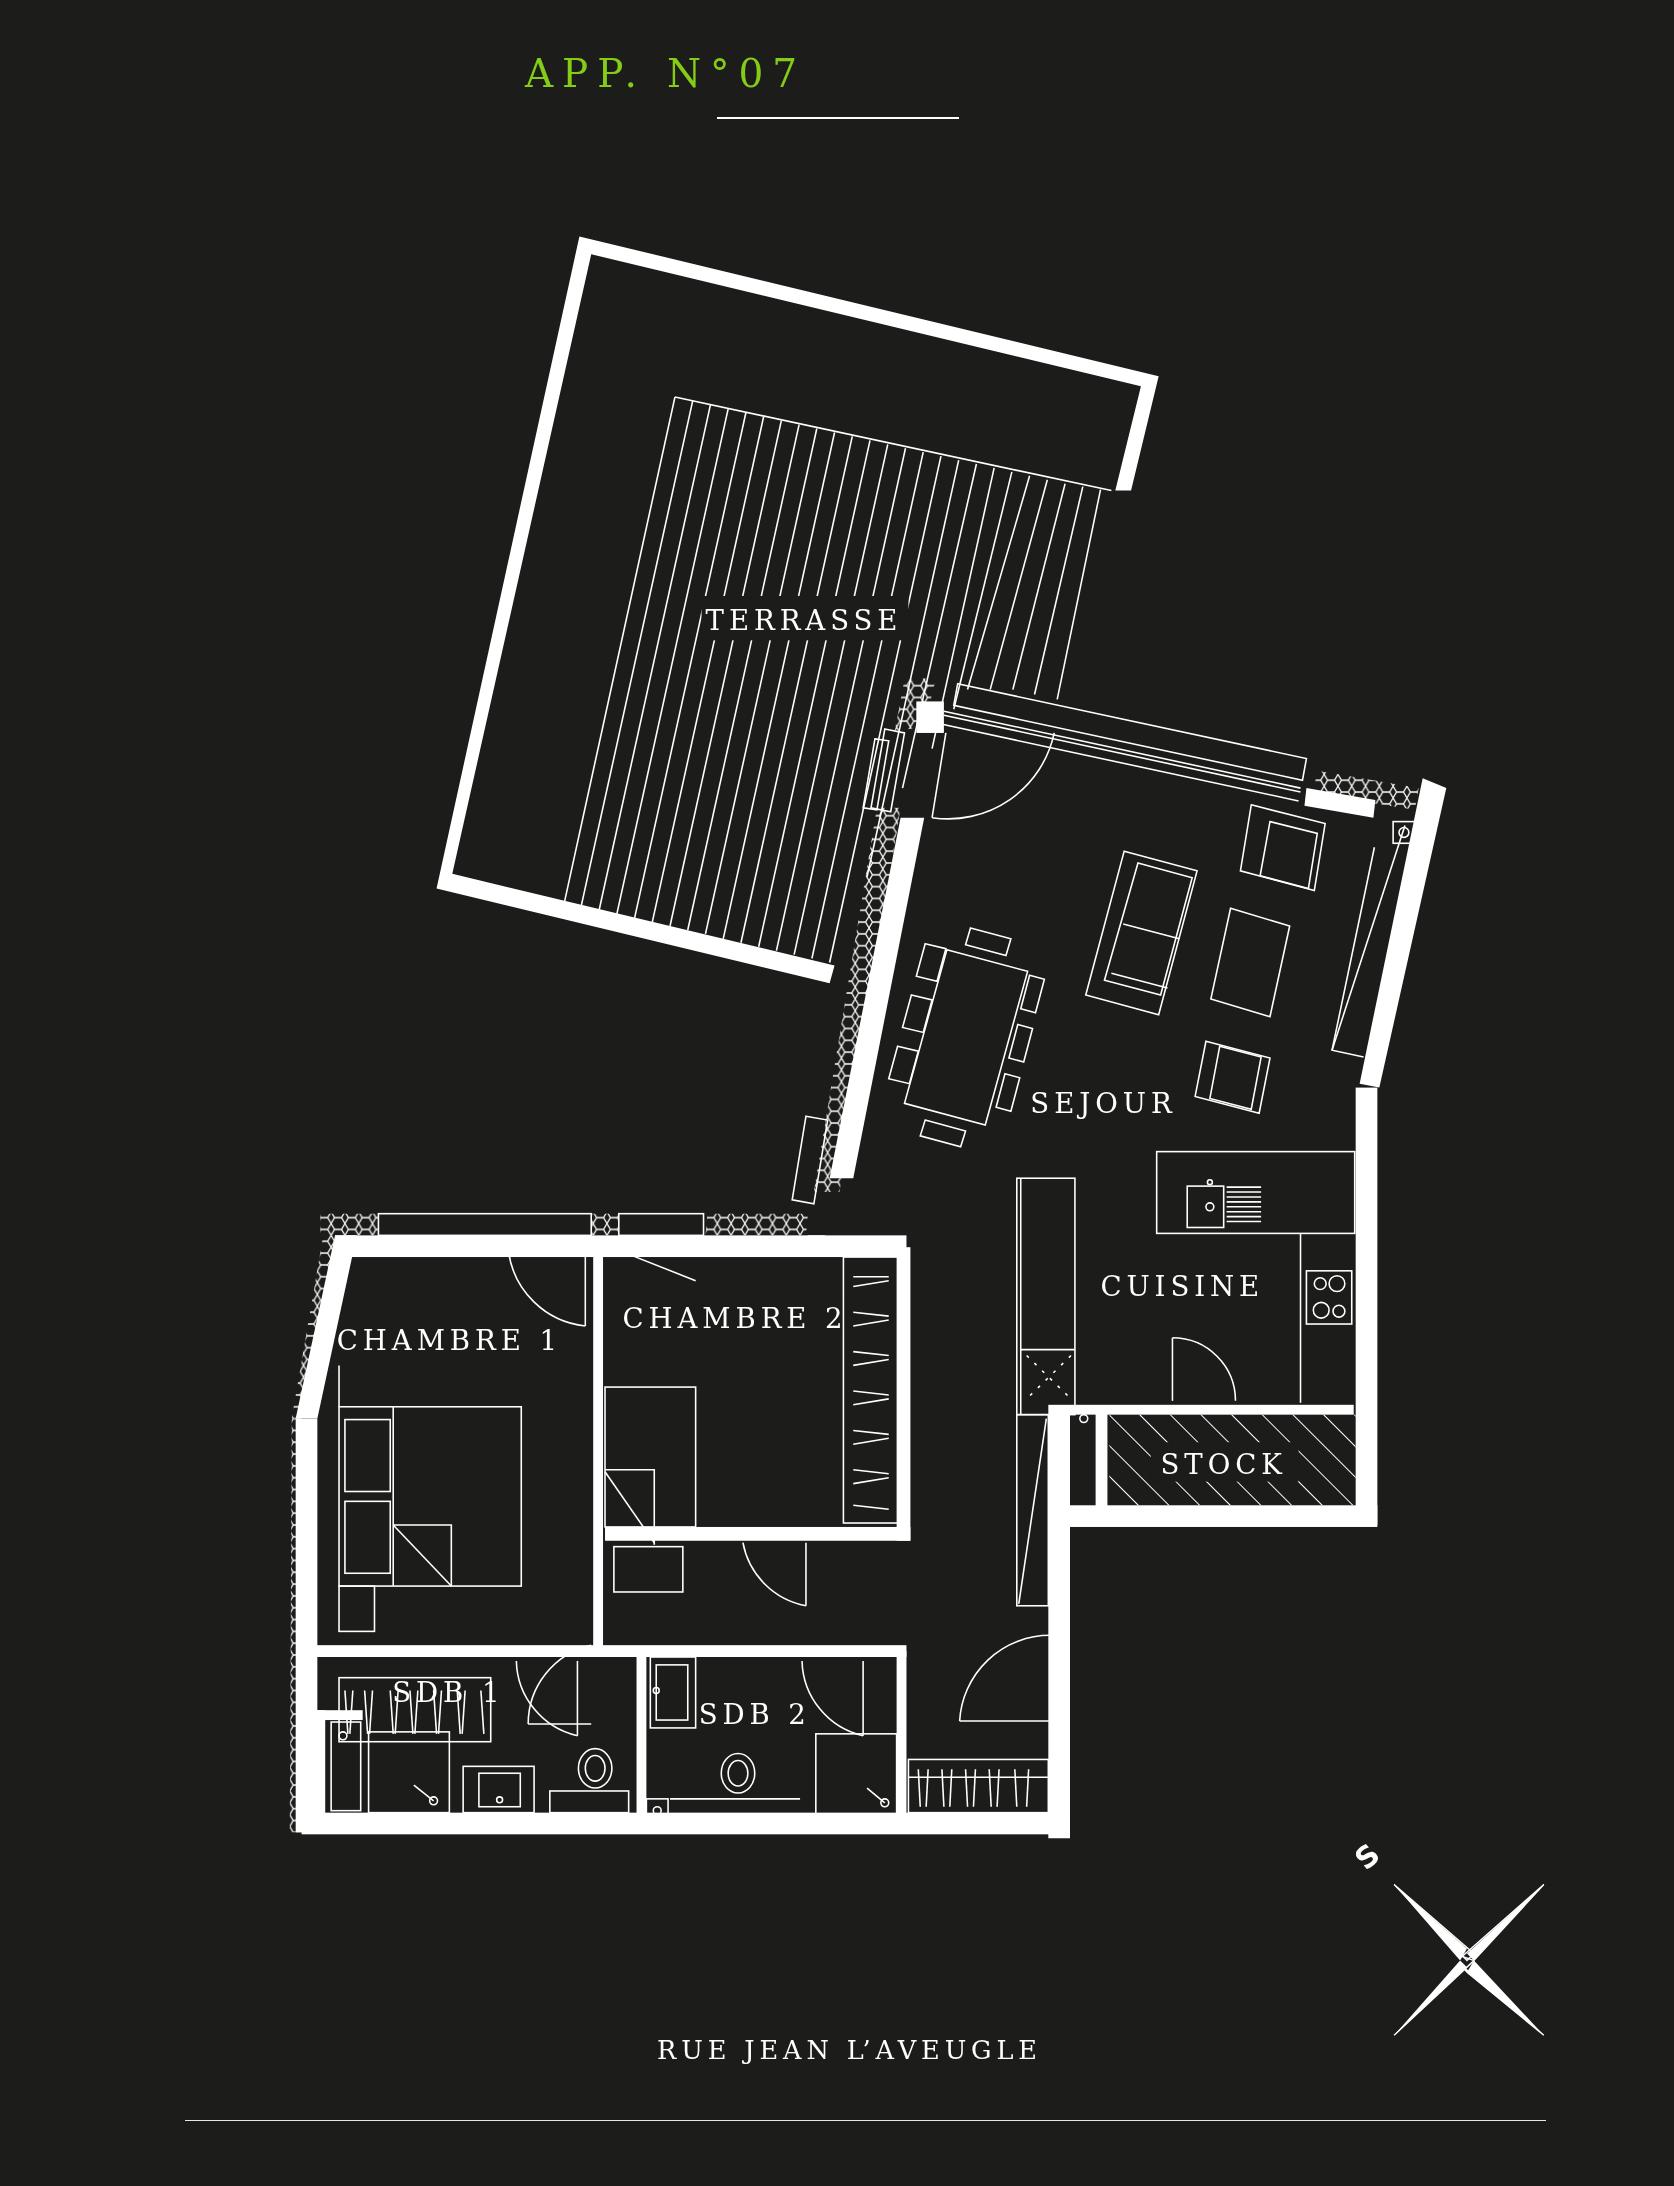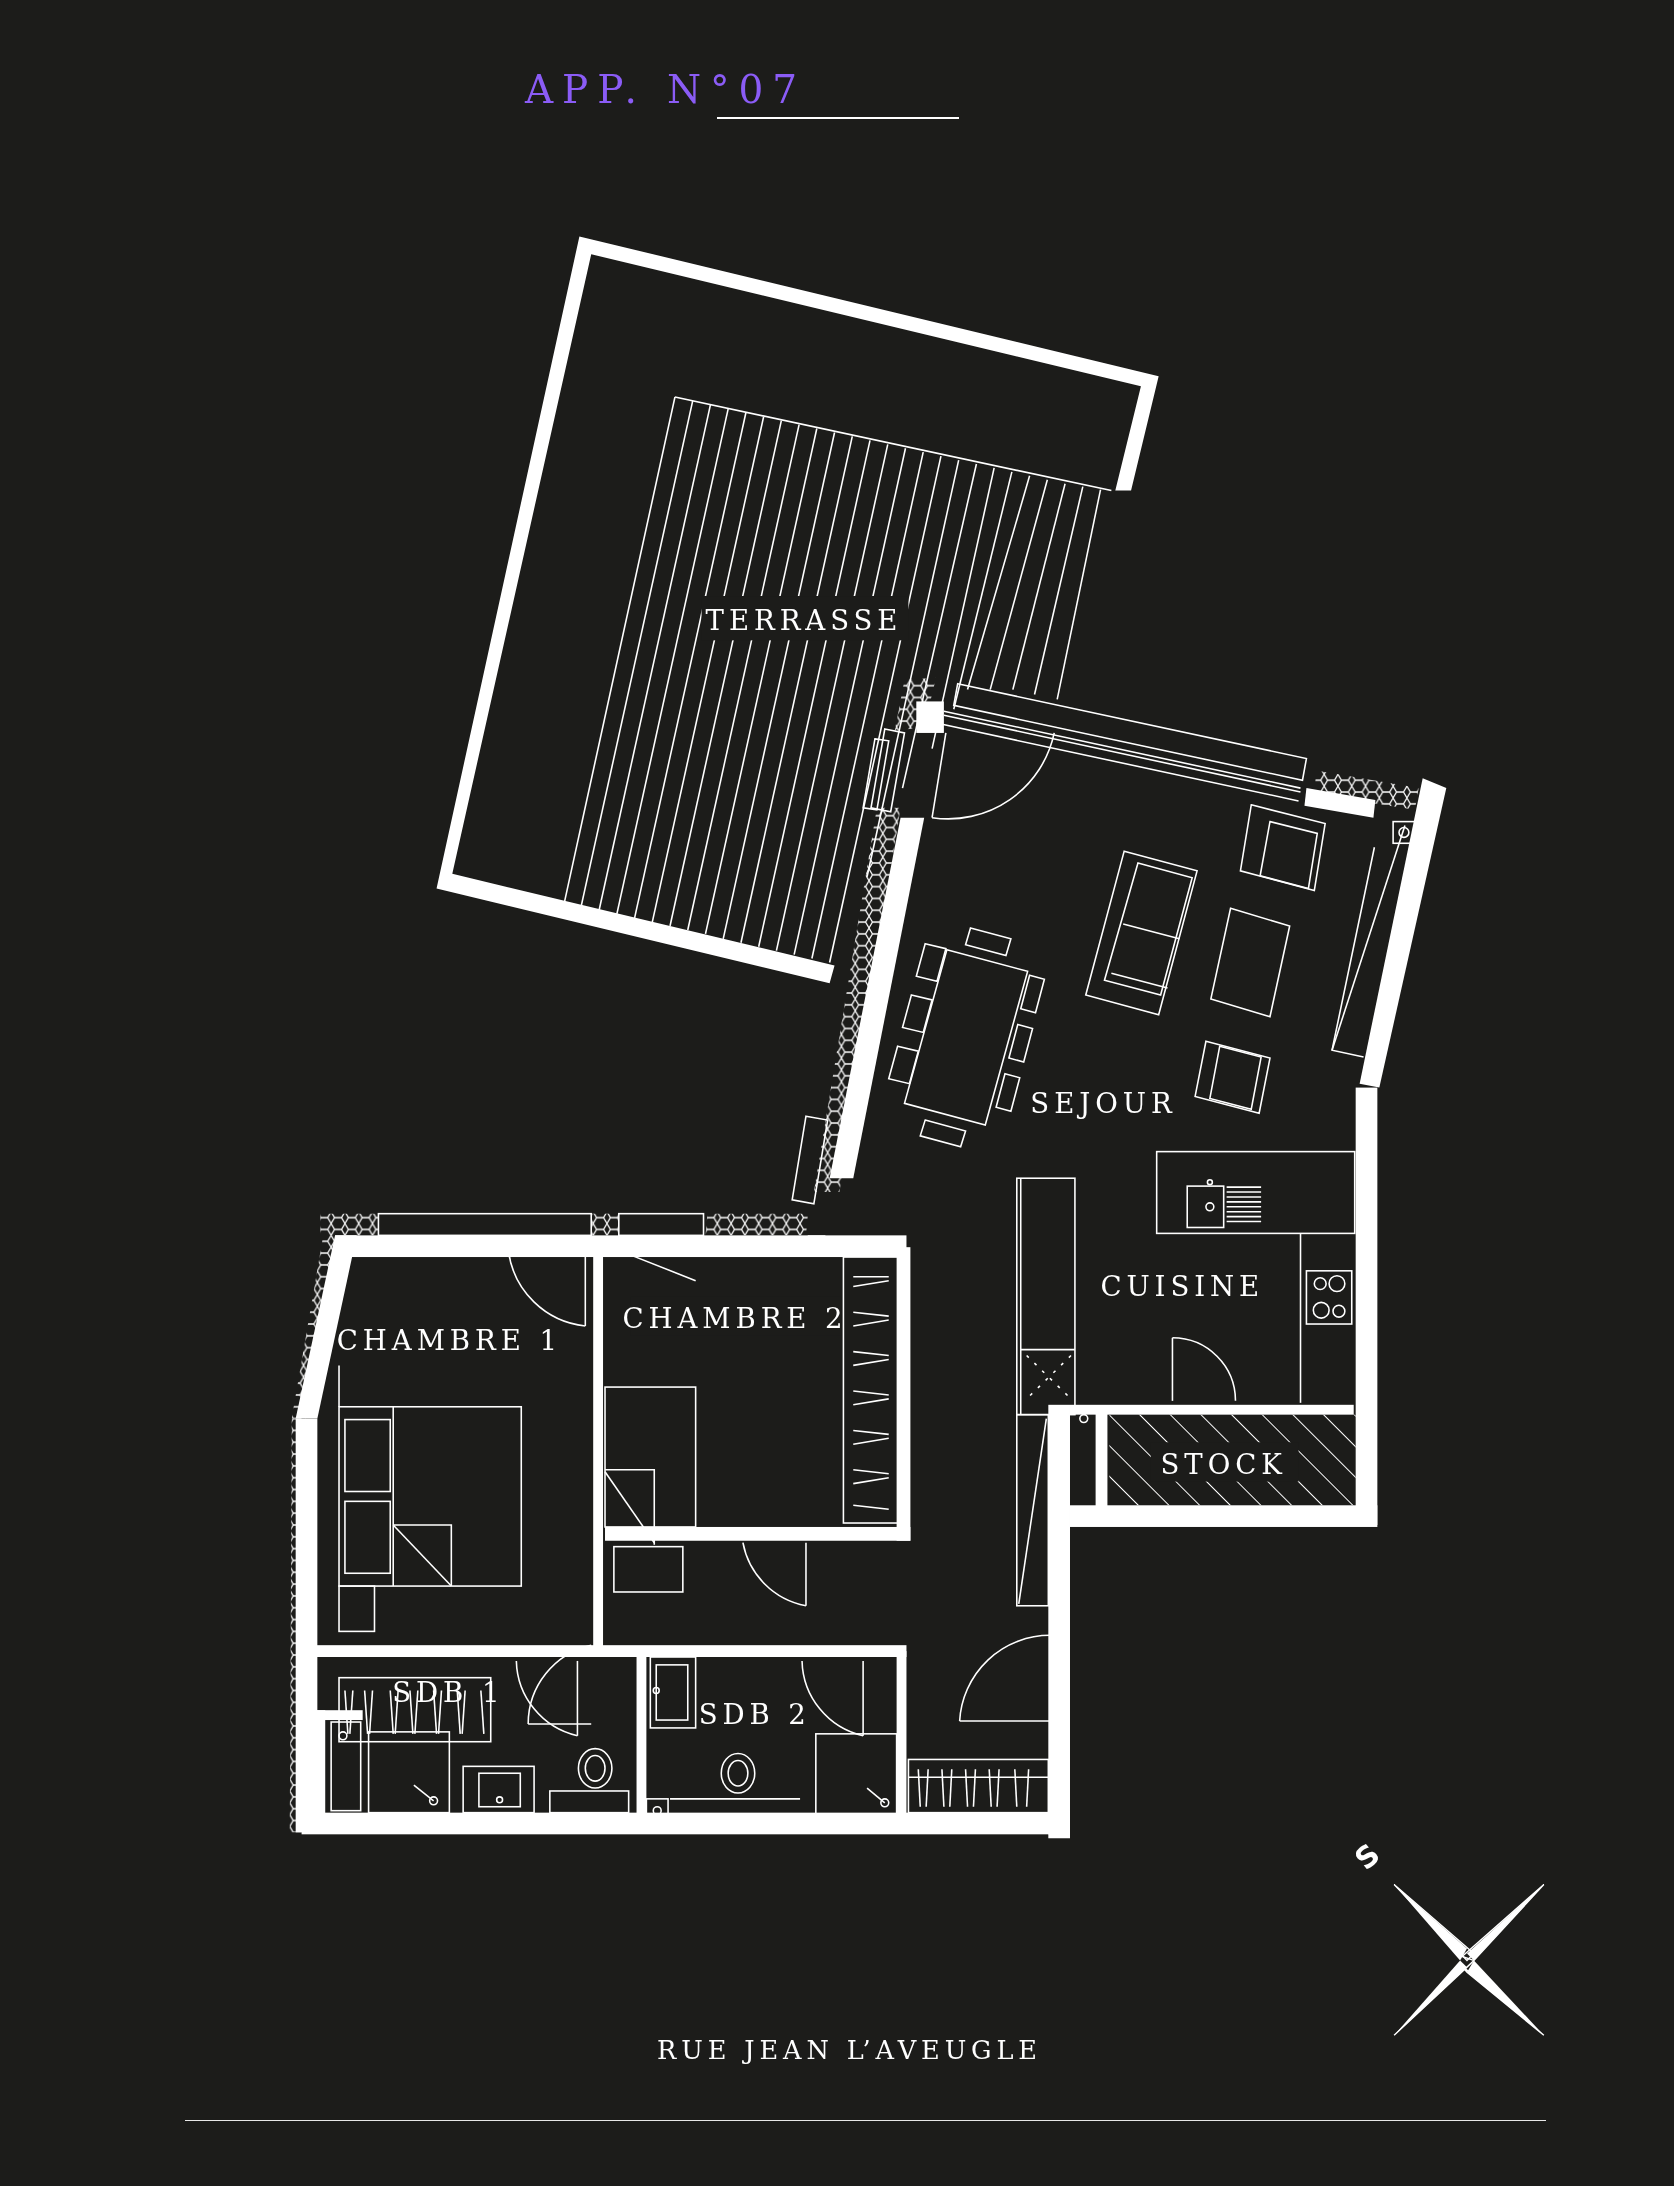--- a/index.html
+++ b/index.html
@@ -1,18 +1,18 @@
 <!DOCTYPE html>
 <html><head>
 <meta charset="utf-8">
 <style>
   html, body { margin:0; padding:0; background:#1c1c1a; }
   .page { position:relative; width:1675px; height:2187px; background:#1c1c1a; overflow:hidden; }
-  .title { position:absolute; left:0; width:1331px; top:51px; text-align:center; color:#8b5cf6;
-    font-family:"DejaVu Serif", serif; font-size:39px; letter-spacing:8.9px;margin-top:16px; }
+  .title { position:absolute; left:0; width:1331px; top:51px; text-align:center; color:#84cc16;
+    font-family:"DejaVu Serif", serif; font-size:39px; letter-spacing:8.9px; }
   .title-rule { position:absolute; left:717px; top:117px; width:242px; height:2px; background:#ffffff; }
   .street { position:absolute; left:0; width:1675px; top:2035px; text-align:center; color:#ffffff;
     font-family:"DejaVu Serif", serif; font-size:25.6px; letter-spacing:4.9px;padding-left:12px; }
   .bottom-rule { position:absolute; left:185px; top:2120px; width:1361px; height:1px; background:#e8e8e8; }
   svg.plan { position:absolute; left:0; top:0; }
   .room-label { font-family:"DejaVu Serif", serif; fill:#ffffff; font-size:28px; letter-spacing:5px; }
   .compass-s { font-family:"DejaVu Sans", sans-serif; fill:#ffffff; font-size:30px; font-weight:bold; }
 </style>
 </head>
 <body>

